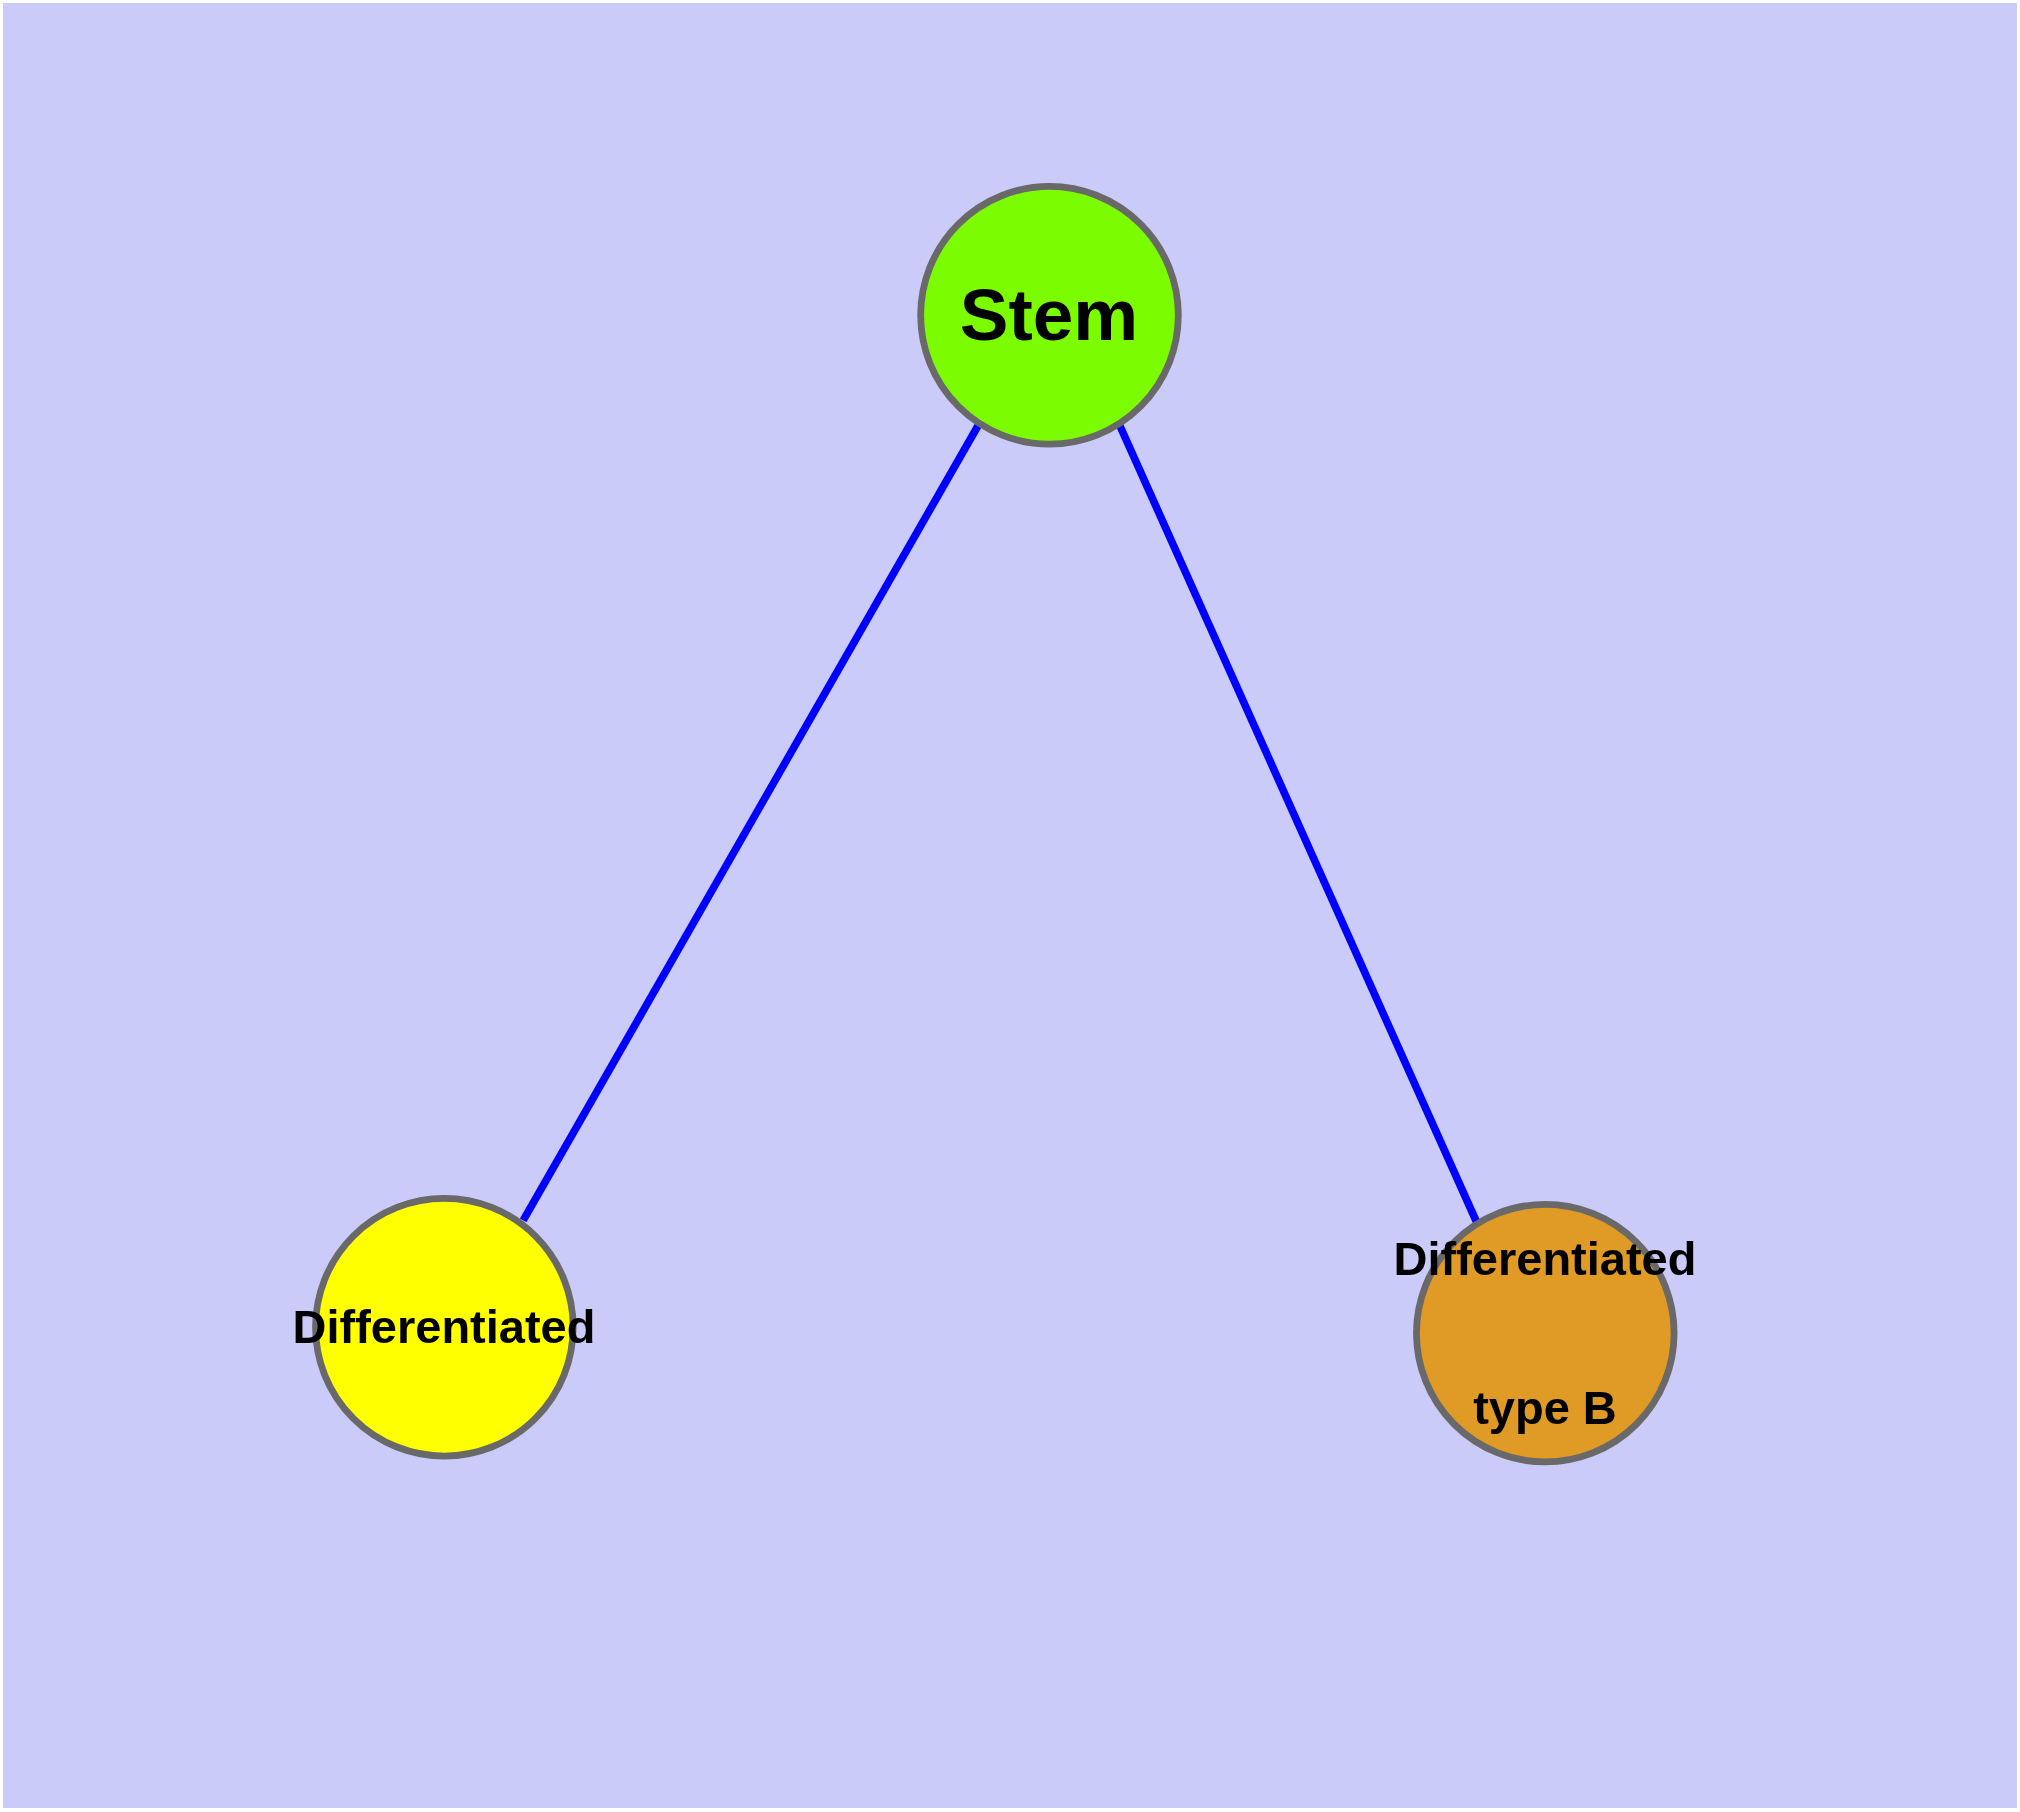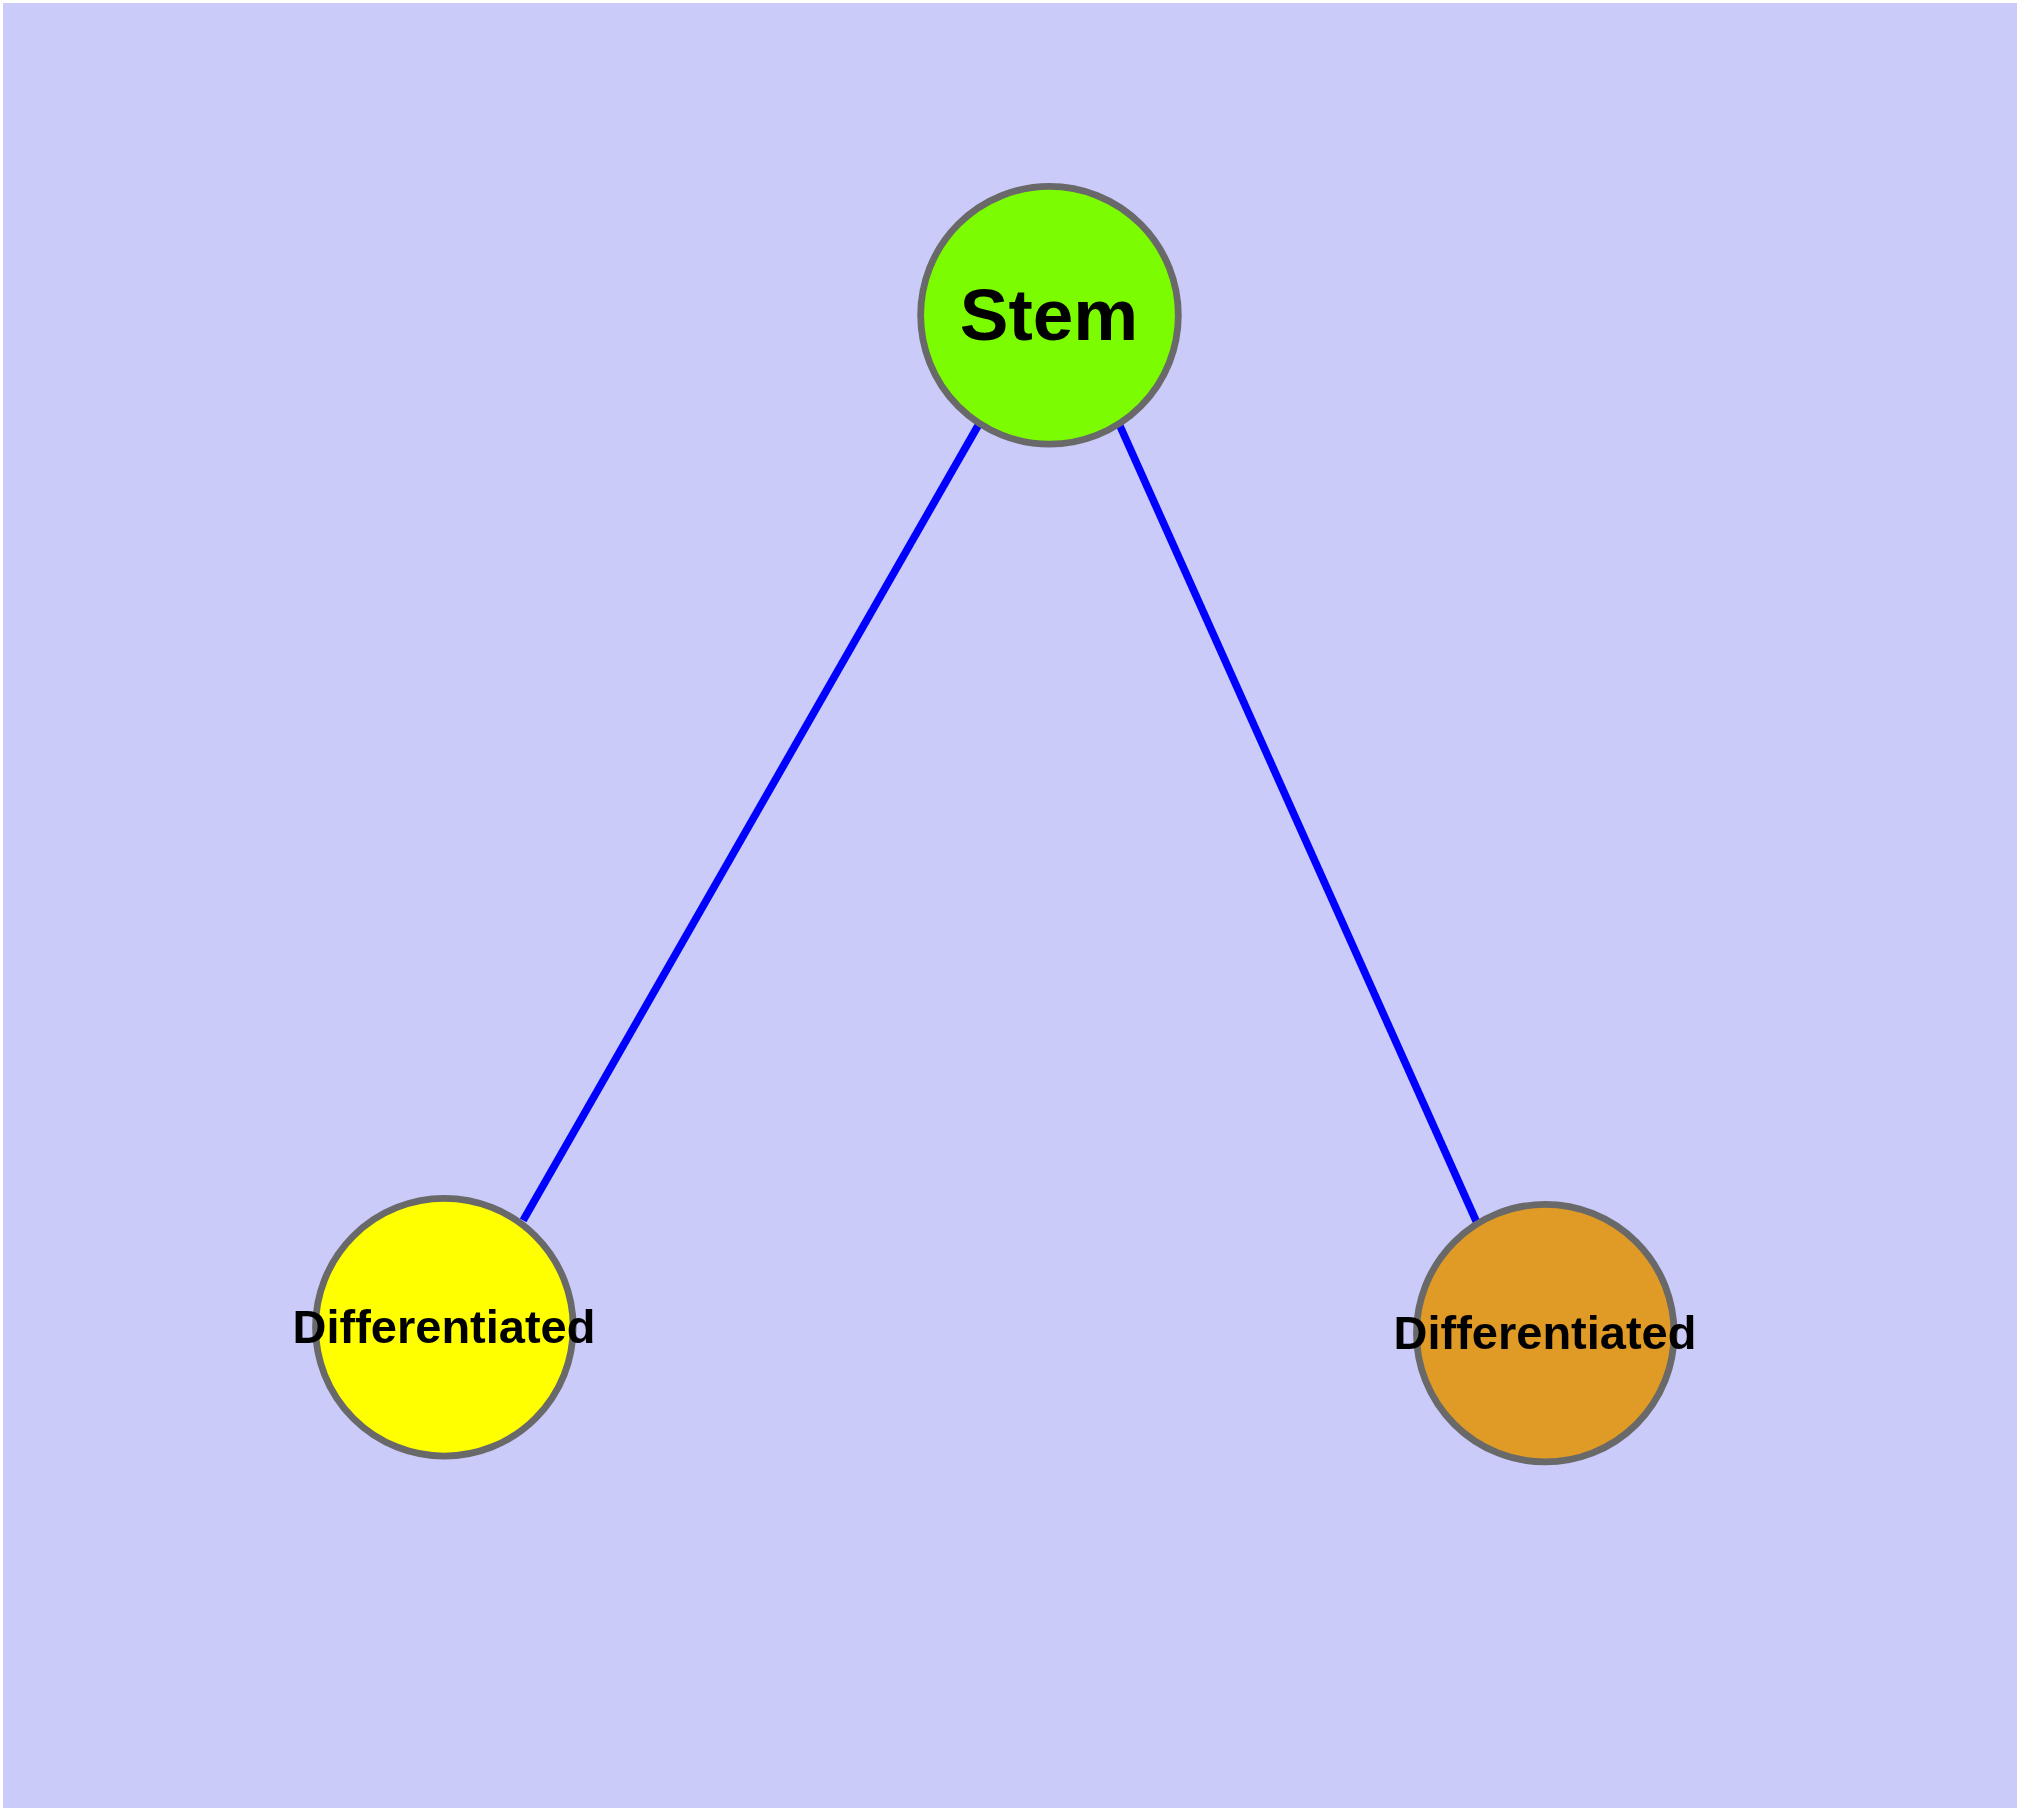--- a/index.html
+++ b/index.html
@@ -75,16 +75,17 @@
   </svg>
 
   <div class="node-label label-stem" id="label-stem" style="left: 1049px; top: 315px; color: rgb(0, 0, 0);">Stem</div>
 
   <div class="node-label label-leaf" id="label-diff-a" style="left: 444px; top: 1327px; color: rgb(0, 0, 0);">
     <div>Differentiated</div>
   </div>
 
   <div class="node-label label-leaf" id="label-diff-b" style="left: 1545px; top: 1333px; color: rgb(0, 0, 0);">
     <div>Differentiated</div>
+    <div>type B</div>
   </div>
 
 </div>
 
 
 </body></html>

